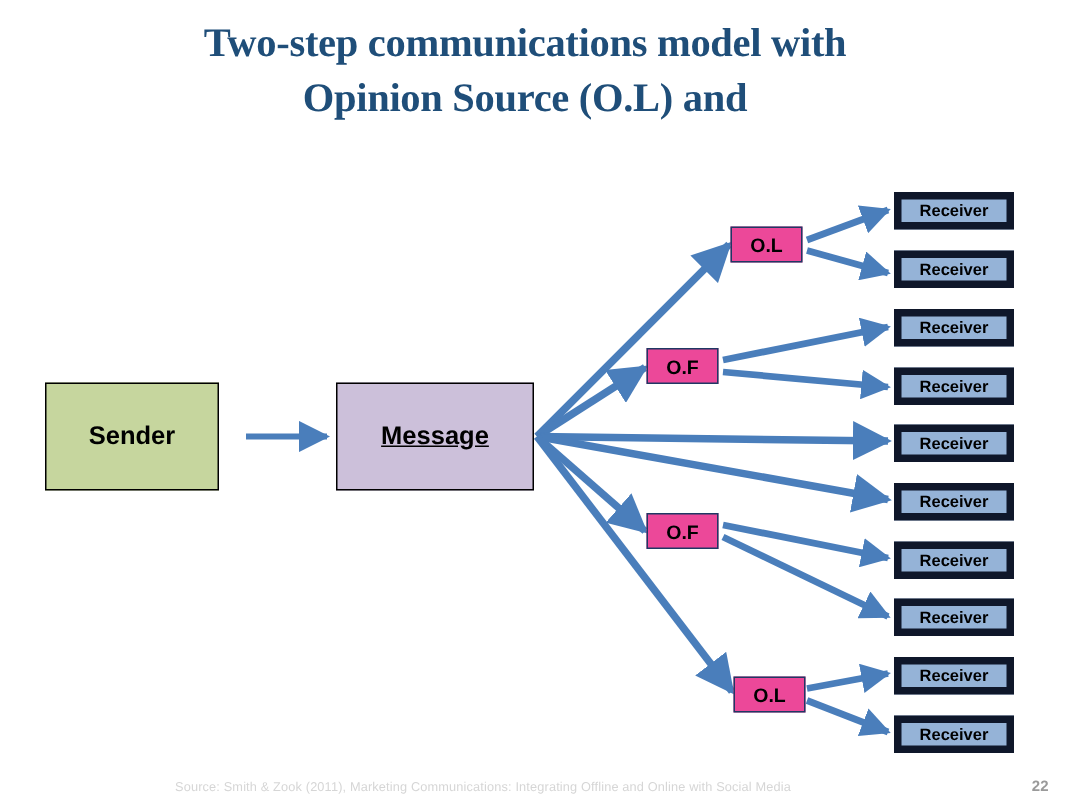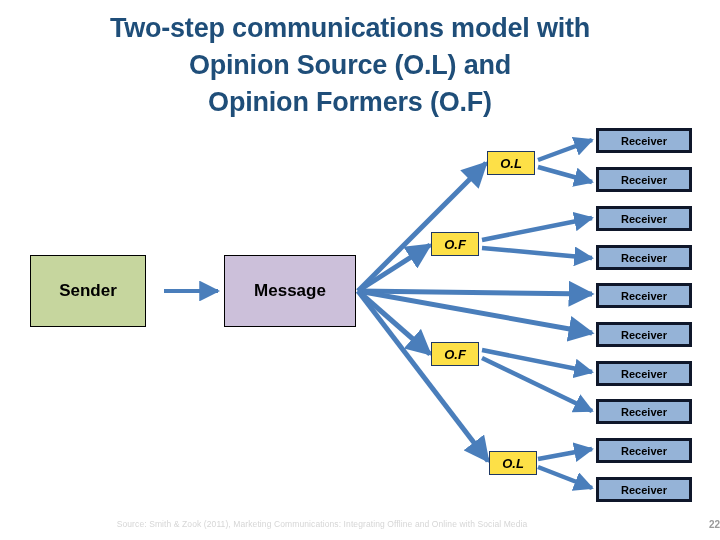--- a/index.html
+++ b/index.html
@@ -16,21 +16,21 @@
   #title{
     position:absolute;
     left:40px; top:10px; width:620px;
     text-align:center;
     color:#1f4e79;
     font-weight:bold;
     font-size:27px;
     line-height:37px;
     letter-spacing:-0.2px;
   }
-  #title .tline{display:block;white-space:nowrap;}
+  #title .tline{display:block;white-space:nowrap;font-family:Liberation Serif, serif;}
 
   
   #wires{position:absolute;left:0;top:0;width:720px;height:540px;}
 
   
   .box{
     position:absolute;
     box-sizing:border-box;
     display:flex;align-items:center;justify-content:center;
     font-weight:bold;
@@ -38,61 +38,61 @@
   }
   .box-sender{
     left:30px; top:255px; width:116px; height:72px;
     background:#c6d69e; border:1px solid #000000;
     font-size:17px;
   }
   .box-message{
     left:224px; top:255px; width:132px; height:72px;
     background:#ccc0da; border:1px solid #000000;
     font-size:17px;
+    text-decoration:underline;
   }
   .node{
-    background:#fde047;
+    background:#ec4899;
     border:1px solid #1f3864;
     font-size:13px;
-    width:48px;height:24px;font-style:italic;
+    width:48px;height:24px;
   }
   .receiver{
     background:#95b3d7;
-    border:3px solid #0f172a;
-    left:596px; width:96px; height:25px;
+    border:5px solid #0f172a;
+    left:596px; width:80px; height:25px;
     font-size:11px;
   }
 
   
   #source{
     position:absolute;
     left:0; top:519px; width:644px;
     text-align:center;
     color:#d6d6d6;
     font-size:8.5px;
     letter-spacing:0.1px;
     white-space:nowrap;
   }
   #pagenum{
     position:absolute;
-    right:0; top:519px;
+    right:21px; top:519px;
     color:#9a9a9a;
     font-size:10px;
     font-weight:bold;
   }
 </style>
 </head>
 <body>
 
 <div id="slide">
 
   <div id="title">
     <span class="tline">Two-step communications model with</span>
     <span class="tline">Opinion Source (O.L) and</span>
-    <span class="tline">Opinion Formers (O.F)</span>
   </div>
 
   <svg id="wires" viewBox="0 0 720 540" xmlns="http://www.w3.org/2000/svg">
     <defs>
       <marker id="ah" viewBox="0 0 10 10" refX="9" refY="5" markerWidth="5.2" markerHeight="5.2" orient="auto-start-reverse">
         <path d="M 0 0 L 10 5 L 0 10 z" fill="#4a7ebb"></path>
       </marker>
       <marker id="ah-sm" viewBox="0 0 10 10" refX="9" refY="5" markerWidth="4.4" markerHeight="4.4" orient="auto-start-reverse">
         <path d="M 0 0 L 10 5 L 0 10 z" fill="#4a7ebb"></path>
       </marker>

